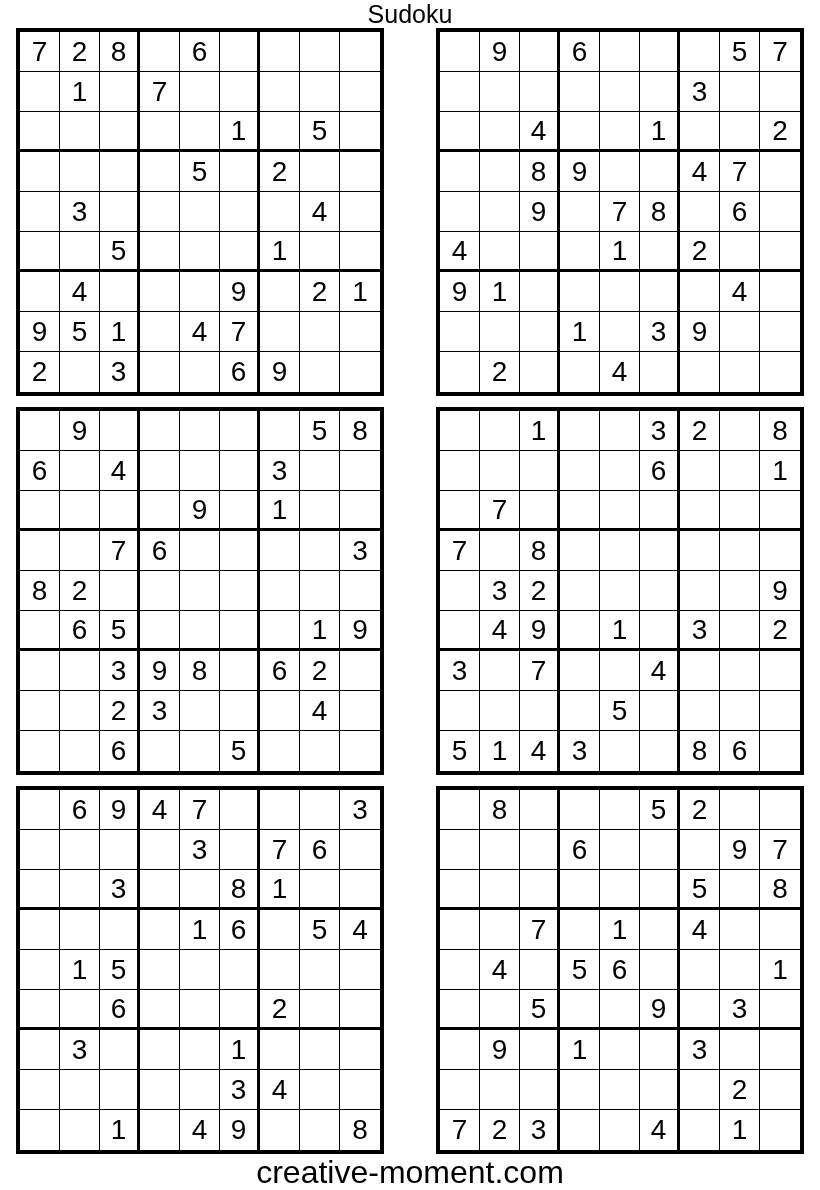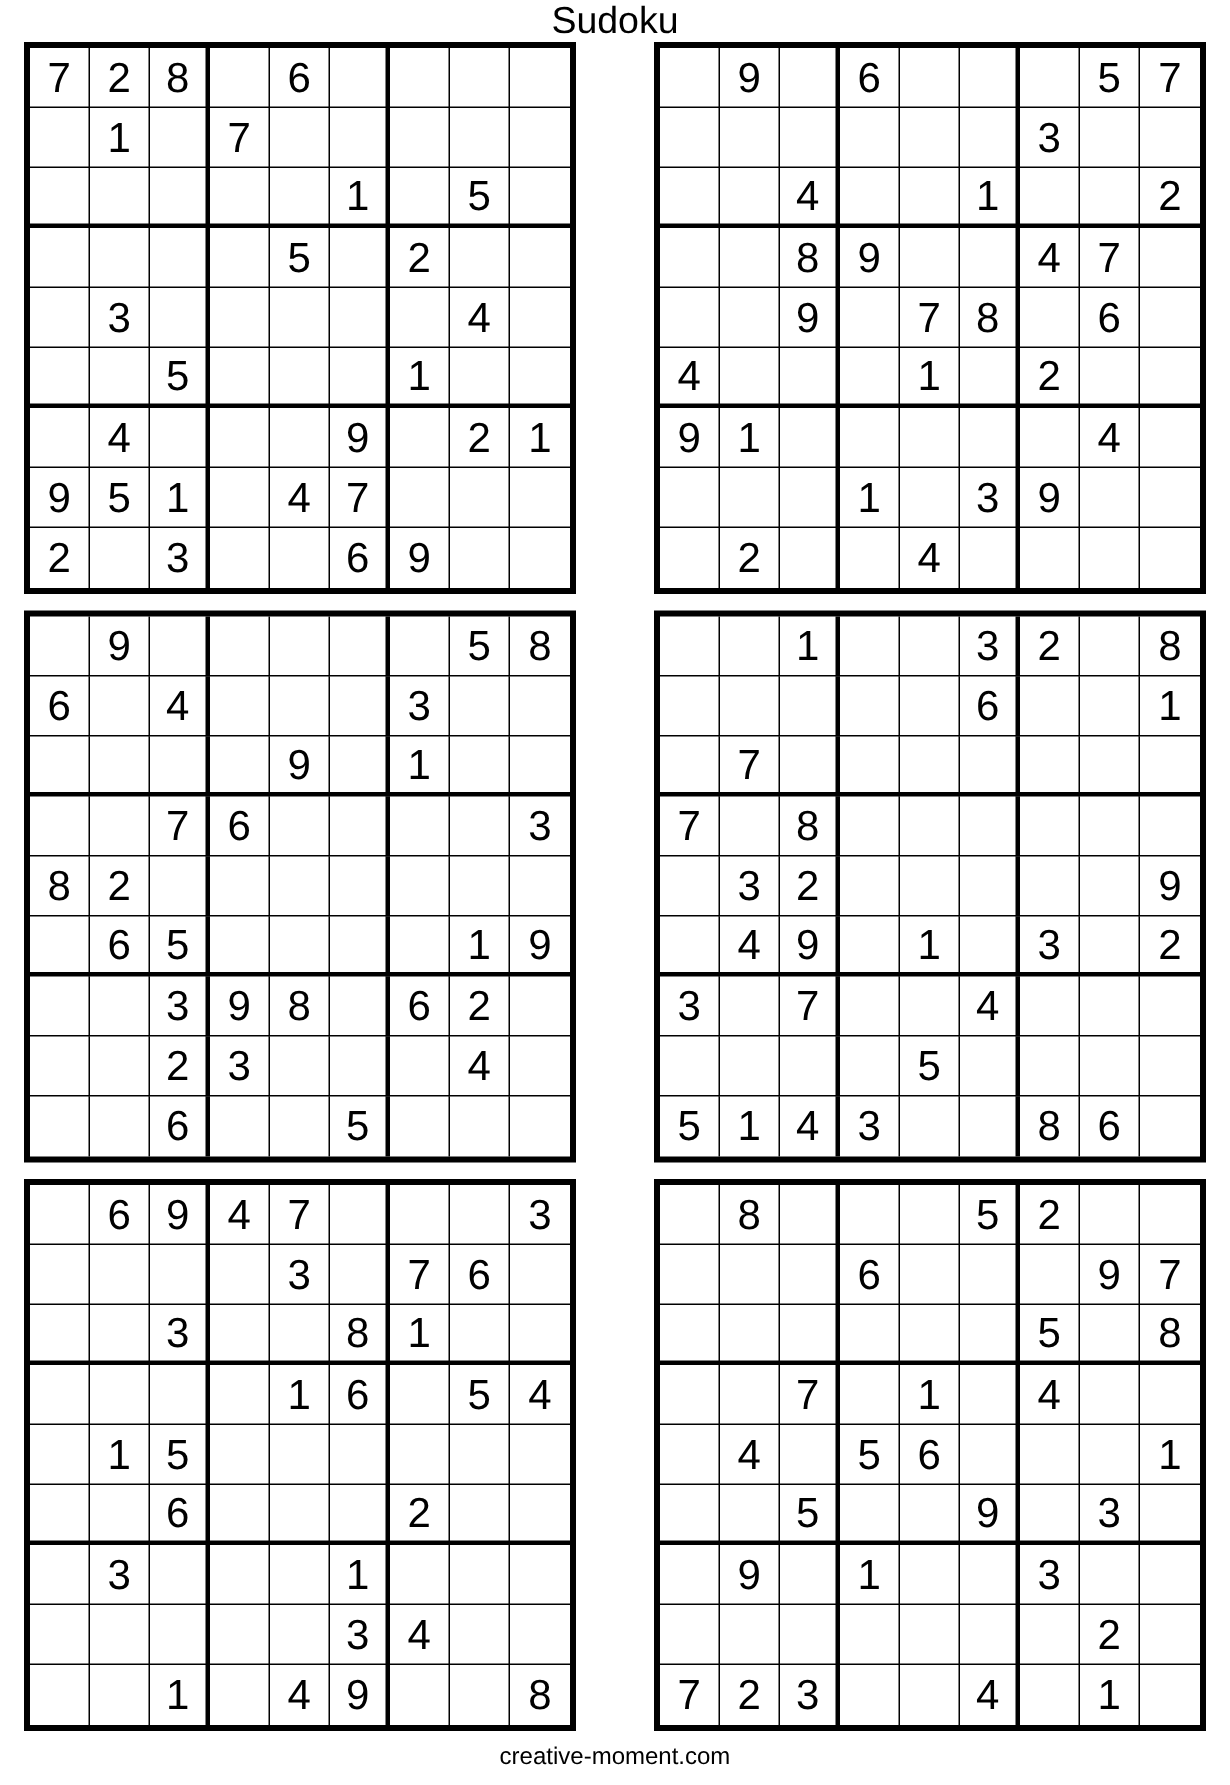--- a/index.html
+++ b/index.html
@@ -54,21 +54,21 @@
     font-size: 28px;
     font-weight: 400;
     color: #000000;
     overflow: hidden;
   }
   .cell.br { border-right-width: 3px; }
   .cell.bb { border-bottom-width: 3px; }
   .board .cell:nth-child(9n) { border-right: none; }
   .board .cell:nth-child(n+73) { border-bottom: none; }
   .footer {
-    font-size: 16px;
+    font-size: 32px;
     line-height: 32px;
     text-align: center;
     margin-top: 2px;
   }
 </style>
 </head>
 <body>
 
 <div class="page">
   <div class="title">Sudoku</div>

